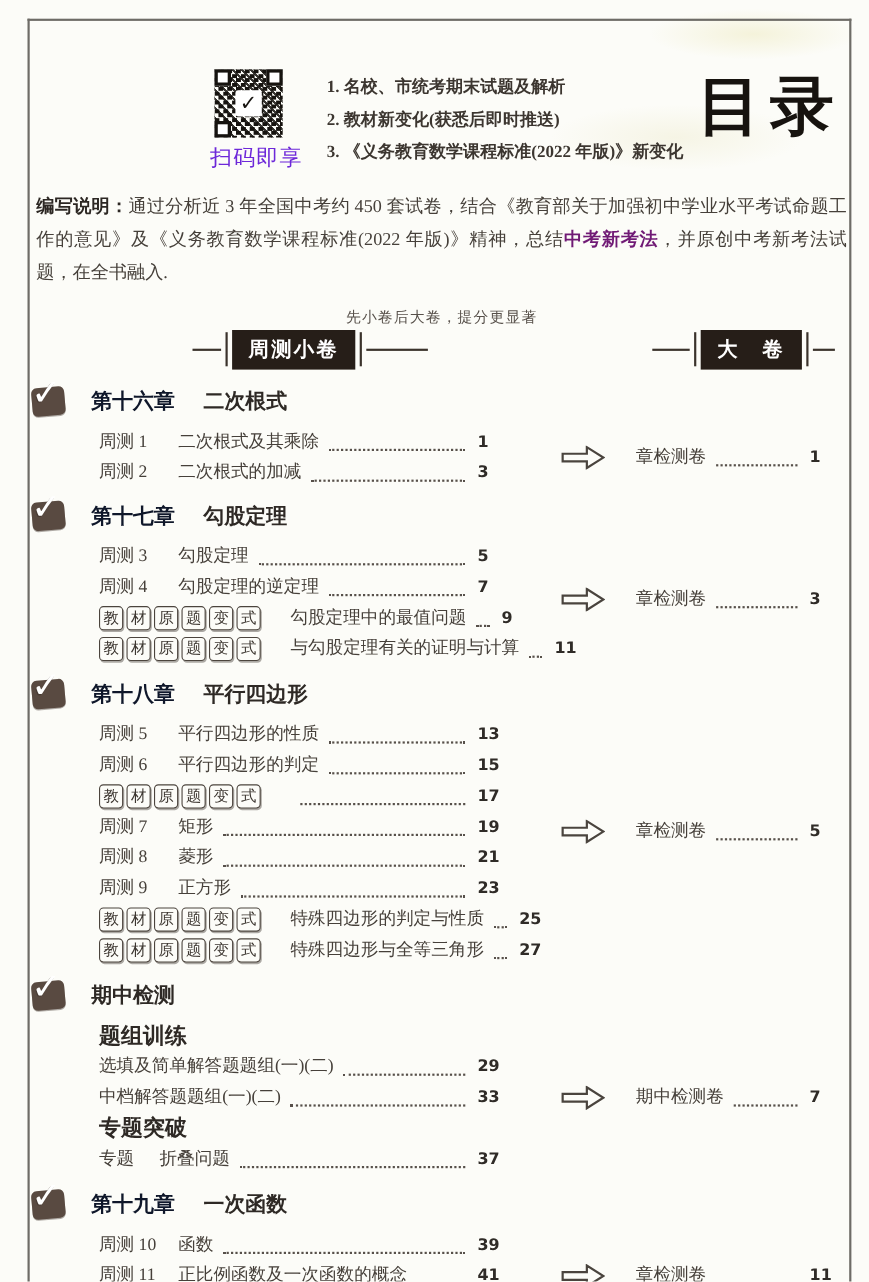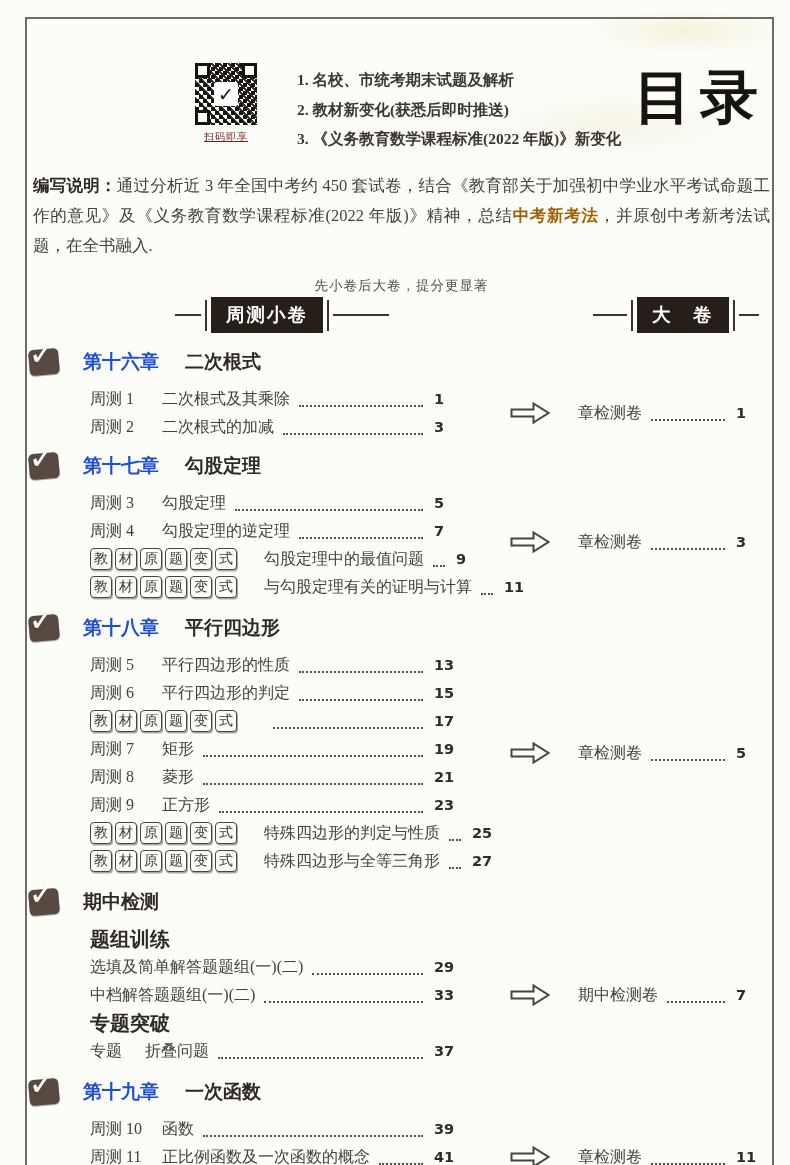--- a/index.html
+++ b/index.html
@@ -15,31 +15,31 @@
   .header{display:flex;align-items:flex-start;margin-top:44px;}
   .qrwrap{margin-left:158px;width:70px;flex:none;text-align:center;}
   .qr{position:relative;width:62px;height:62px;margin:0 auto;
       background:conic-gradient(#16130f 25%,transparent 0 50%,#16130f 0 75%,transparent 0) 0 0/8px 8px,
                  repeating-linear-gradient(45deg,rgba(22,19,15,.85) 0 2px,transparent 2px 6px);}
   .qr i{position:absolute;width:15px;height:15px;border:3px solid #16130f;background:#fff;box-sizing:border-box;}
   .qr .f1{top:0;left:0}.qr .f2{top:0;right:0}.qr .f3{bottom:0;left:0}
   .qr .qc{position:absolute;inset:0;margin:auto;width:24px;height:24px;background:#fff;border-radius:3px;
           display:flex;align-items:center;justify-content:center;
           font-family:"Liberation Sans","DejaVu Sans",sans-serif;font-weight:900;font-size:19px;color:#16130f;}
-  .qrcap{margin-top:5px;font-size:10px;color:#7f1d1d;letter-spacing:1px;white-space:nowrap;text-decoration:underline;}
+  .qrcap{margin-top:5px;font-size:20px;color:#6d28d9;letter-spacing:1px;white-space:nowrap;}
   .features{margin-left:36px;padding-top:2px;}
   .features div{font-size:15.5px;font-weight:600;line-height:29.5px;color:#3c3630;white-space:nowrap;}
   .booktitle{margin-left:auto;margin-right:4px;padding-top:2px;
              font-family:"Liberation Sans","DejaVu Sans",sans-serif;font-weight:900;
              font-size:58px;line-height:64px;letter-spacing:8px;color:#17130f;white-space:nowrap;}
 
   
   .intro{margin-top:16px;font-size:16.5px;line-height:30px;text-align:justify;color:#46403a;}
   .intro .ilabel{font-family:"Liberation Sans","DejaVu Sans",sans-serif;font-weight:700;color:#2c2username:#2c2username;color:#2c2723;}
-  .intro b{color:#a16207;}
+  .intro b{color:#701a75;}
   .slogan{margin-top:8px;text-align:center;font-size:13.5px;color:#57504a;letter-spacing:1px;}
 
   
   .colheaders{position:relative;height:36px;margin-top:10px;}
   .hgroup{position:absolute;top:0;display:flex;align-items:center;height:20px;}
   .hg-left{left:142px;} .hg-right{left:560px;}
   .hline{border-top:2px solid #3b332c;}
   .vbar{width:2px;height:31px;background:#3b332c;margin:0 4px;flex:none;}
   .hdrbox{background:#261e18;color:#fff;font-family:"Liberation Sans","DejaVu Sans",sans-serif;
           font-weight:700;font-size:18.5px;letter-spacing:2px;padding:5px 15px 6px;white-space:nowrap;}
@@ -47,21 +47,21 @@
 
   
   .sec{position:relative;}
   .sec-16{margin-top:6px;} .sec-17{margin-top:10px;} .sec-18{margin-top:12px;}
   .sec-mid{margin-top:12px;} .sec-19{margin-top:12px;}
   .sec-title{display:flex;align-items:center;height:30px;margin-bottom:8px;margin-left:-4px;}
   .chk{position:relative;width:30px;height:26px;margin-right:24px;background:#594a41;border-radius:5px;
        transform:rotate(-5deg);flex:none;box-shadow:0 1px 0 rgba(60,48,40,.4);}
   .chk span{position:absolute;left:0px;top:-12px;font-size:33px;line-height:1;color:#ffffff;font-weight:900;
        font-family:"DejaVu Sans",sans-serif;transform:rotate(4deg);text-shadow:-1px 1px 0 rgba(58,47,40,.55);}
-  .tno{font-family:Liberation Sans, sans-serif;font-weight:700;font-size:19px;color:#1d4ed8;margin-right:26px;white-space:nowrap;}
+  .tno{font-family:Liberation Sans, sans-serif;font-weight:700;font-size:19px;color:#0f172a;margin-right:26px;white-space:nowrap;}
   .ttl{font-family:"Liberation Sans","DejaVu Sans",sans-serif;font-weight:700;font-size:19px;color:#2e2925;white-space:nowrap;}
   .entries{margin-left:57px;width:382px;}
   .entry{display:flex;align-items:center;height:28px;font-size:16px;color:#46403a;}
   .tag{flex:none;width:72px;white-space:nowrap;}
   .tag-narrow{flex:none;width:55px;white-space:nowrap;}
   .lbl{flex:none;white-space:nowrap;}
   .dots{flex:1;height:14px;border-bottom:2px dotted #57504a;margin:0 2px 0 9px;min-width:12px;}
   .pg{flex:none;width:38px;padding-left:9px;font-family:"DejaVu Sans","Liberation Sans",sans-serif;
       font-weight:700;font-size:14.5px;color:#2f2b27;}
   .subhead{font-family:"Liberation Sans","DejaVu Sans",sans-serif;font-weight:700;font-size:20px;color:#2e2925;}

